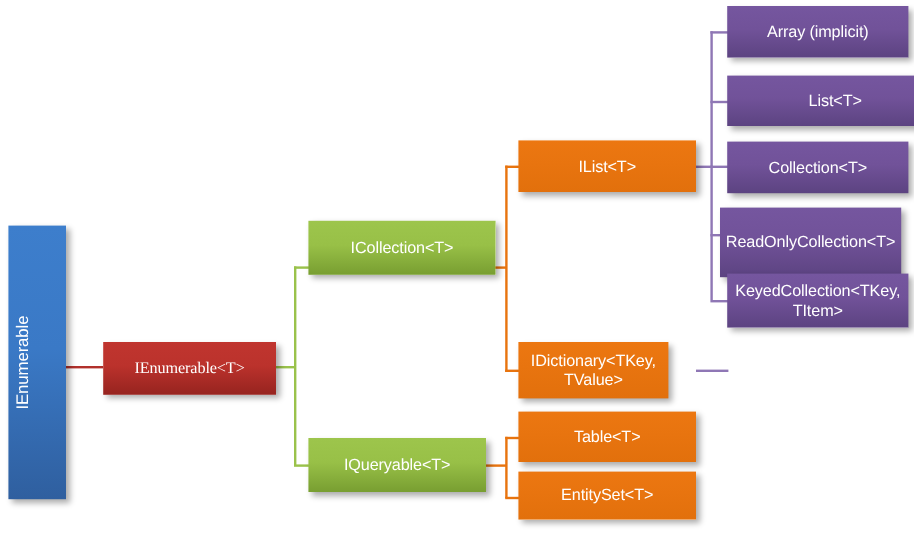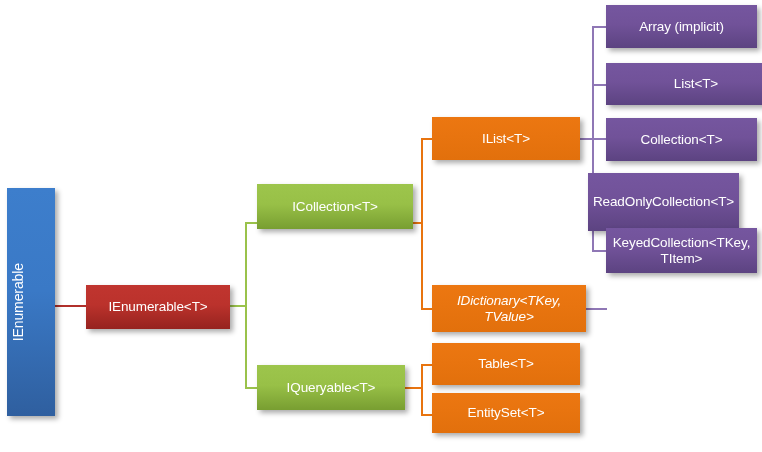--- a/index.html
+++ b/index.html
@@ -29,21 +29,21 @@
     letter-spacing: -0.1px;
     box-sizing: border-box;
     padding: 20px 3px;
     box-shadow: 3px 3px 5px rgba(0,0,0,0.33);
     z-index: 5;
   }
   .node span { display: block; width: 100%; }
 
   
   .c-blue   { background: linear-gradient(to bottom, #3d7ecc 0%, #3a79c6 45%, #2f5f9f 100%); }
-  .c-red    { background: linear-gradient(to bottom, #c0352f 0%, #bb322c 45%, #96231f 100%); }
+  .c-red    { background: linear-gradient(to bottom, #c0352f 0%, #bb322c 45%, #96231f 100%); font-family: Liberation Serif, serif; }
   .c-green  { background: linear-gradient(to bottom, #9dc54c 0%, #98c047 45%, #789e31 100%); }
   .c-orange { background: linear-gradient(to bottom, #ec7711 0%, #e8740f 45%, #e2700c 100%); }
   .c-purple { background: linear-gradient(to bottom, #75569f 0%, #715299 45%, #5c4381 100%); }
 
   .vertical-text {
     writing-mode: vertical-rl;
     transform: rotate(180deg);
     font-size: 14px;
   }
 
@@ -99,39 +99,39 @@
   <div class="node c-green" style="left:257px; top:184px; width:156px; height:45px;">
     <span>ICollection&lt;T&gt;</span>
   </div>
   <div class="node c-green" style="left:257px; top:365px; width:148px; height:45px;">
     <span>IQueryable&lt;T&gt;</span>
   </div>
 
   <div class="node c-orange" style="left:432px; top:117px; width:148px; height:43px;">
     <span>IList&lt;T&gt;</span>
   </div>
-  <div class="node c-orange" style="left:432px; top:285px; width:154px; height:47px;font-style:italic;">
+  <div class="node c-orange" style="left:432px; top:285px; width:125px; height:47px;">
     <span>IDictionary&lt;TKey, TValue&gt;</span>
   </div>
   <div class="node c-orange" style="left:432px; top:343px; width:148px; height:42px;">
     <span>Table&lt;T&gt;</span>
   </div>
   <div class="node c-orange" style="left:432px; top:393px; width:148px; height:40px;">
     <span>EntitySet&lt;T&gt;</span>
   </div>
 
   <div class="node c-purple" style="left:606px; top:5px; width:151px; height:43px;">
     <span>Array (implicit)</span>
   </div>
   <div class="node c-purple" style="left:606px; top:63px; width:180px; height:42px;">
     <span>List&lt;T&gt;</span>
   </div>
   <div class="node c-purple" style="left:606px; top:118px; width:151px; height:43px;">
     <span>Collection&lt;T&gt;</span>
   </div>
-  <div class="node c-purple" style="left:588px; top:173px; width:151px; height:58px;">
+  <div class="node c-purple" style="left:600px; top:173px; width:151px; height:58px;">
     <span>ReadOnlyCollection&lt;T&gt;</span>
   </div>
   <div class="node c-purple" style="left:606px; top:228px; width:151px; height:45px;">
     <span>KeyedCollection&lt;TKey, TItem&gt;</span>
   </div>
 
 </div>
 
 </body></html>

